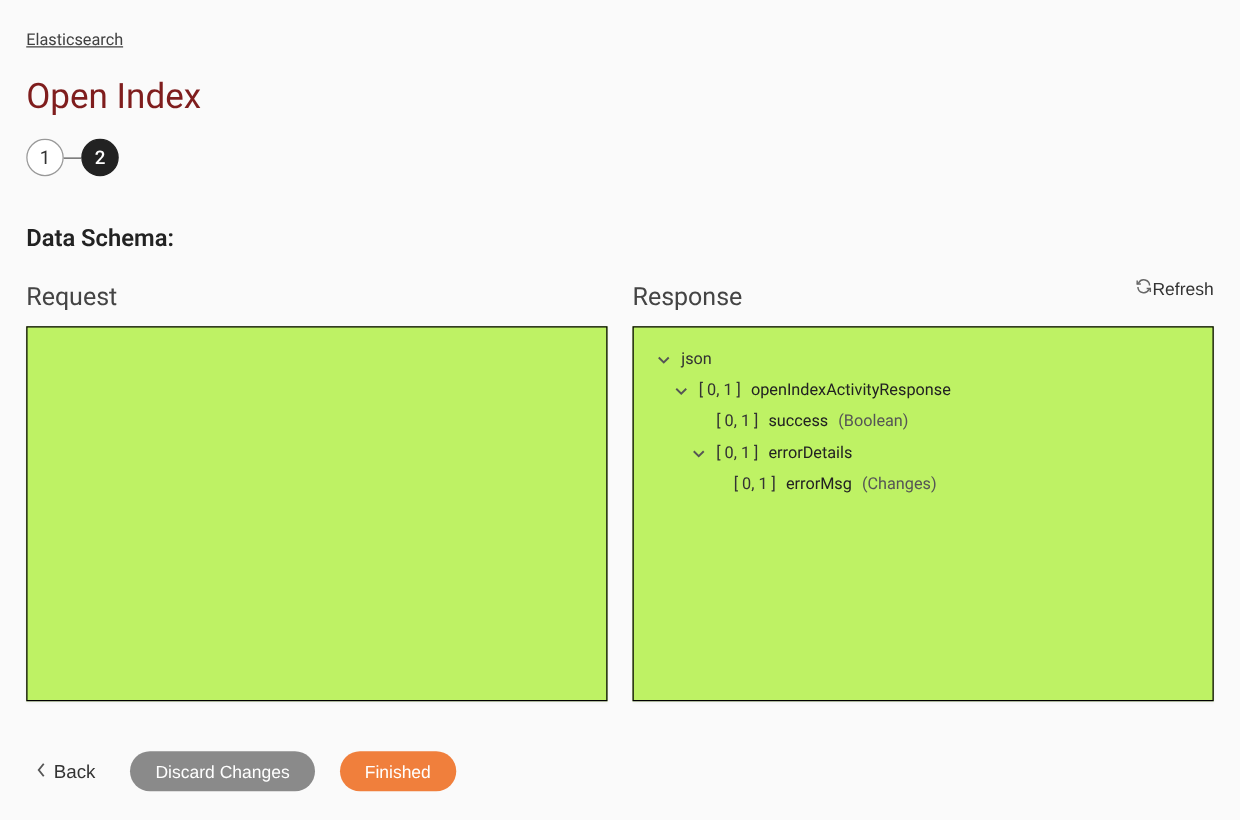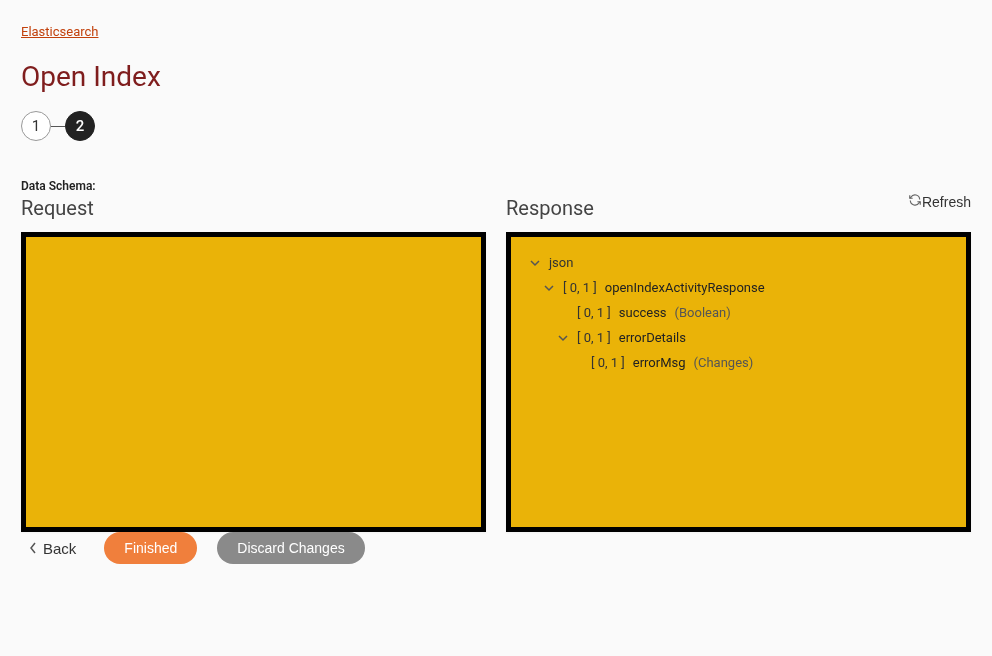--- a/index.html
+++ b/index.html
@@ -10,21 +10,21 @@
     body {
       font-family: -apple-system, BlinkMacSystemFont, "Segoe UI", Roboto, "Helvetica Neue", Arial, sans-serif;
       background: #fafafa;
       color: #333;
       width: 992px;
       height: 656px;
       padding: 21px;
     }
     .breadcrumb {
       font-size: 13px;
-      color: #c2410c;
+      color: #404040;
       text-decoration: underline;
       cursor: pointer;
       display: inline-block;
     }
     .page-title {
       font-size: 28px;
       font-weight: 400;
       color: #7f1d1d;
       margin-top: 20px;
       margin-bottom: 18px;
@@ -51,23 +51,24 @@
       color: #fff;
       border: 1px solid #222;
       font-weight: 500;
     }
     .step-connector {
       width: 14px;
       height: 1px;
       background: #555;
     }
     .section-heading {
-      font-size: 12px;
+      font-size: 19px;
       font-weight: 600;
       color: #222;
+      margin-bottom: 20px;
     }
     .refresh-row {
       display: flex;
       justify-content: flex-end;
       align-items: center;
       margin-bottom: 0px;
     }
     .refresh-btn {
       display: flex;
       align-items: center;
@@ -96,22 +97,22 @@
     .panel-label {
       font-size: 20px;
       color: #444;
       margin-bottom: 12px;
       margin-top: -20px;
     }
     .panel-label.response {
       margin-top: -20px;
     }
     .panel {
-      background: #eab308;
-      border: 5px solid #000000;
+      background: #bef264;
+      border: 1px solid #000000;
       box-shadow: 0 1px 2px rgba(0,0,0,0.04);
       height: 300px;
       padding: 14px 10px;
       overflow: auto;
       font-size: 13px;
     }
     .tree-row {
       display: flex;
       align-items: center;
       gap: 8px;
@@ -141,20 +142,21 @@
     }
     .indent-0 { padding-left: 8px; }
     .indent-1 { padding-left: 22px; }
     .indent-2 { padding-left: 36px; }
     .indent-3 { padding-left: 36px; }
     .indent-4 { padding-left: 50px; }
     .footer {
       display: flex;
       align-items: center;
       gap: 20px;
+      margin-top: 40px;
     }
     .back-btn {
       display: flex;
       align-items: center;
       gap: 6px;
       background: none;
       border: none;
       font-size: 15px;
       color: #333;
       cursor: pointer;
@@ -268,18 +270,18 @@
 
 <div class="footer">
   <button class="back-btn">
     <span>
       <svg viewBox="0 0 8 12">
           <path d="M6 1 L2 6 L6 11" stroke="#555" stroke-width="1.5" fill="none"></path>
         </svg>
     </span>
     <span>Back</span>
   </button>
+  <button class="pill-btn pill-secondary">Discard Changes</button>
   <button class="pill-btn pill-primary">Finished</button>
-  <button class="pill-btn pill-secondary">Discard Changes</button>
 </div>
 
 
 
 
 </body></html>

